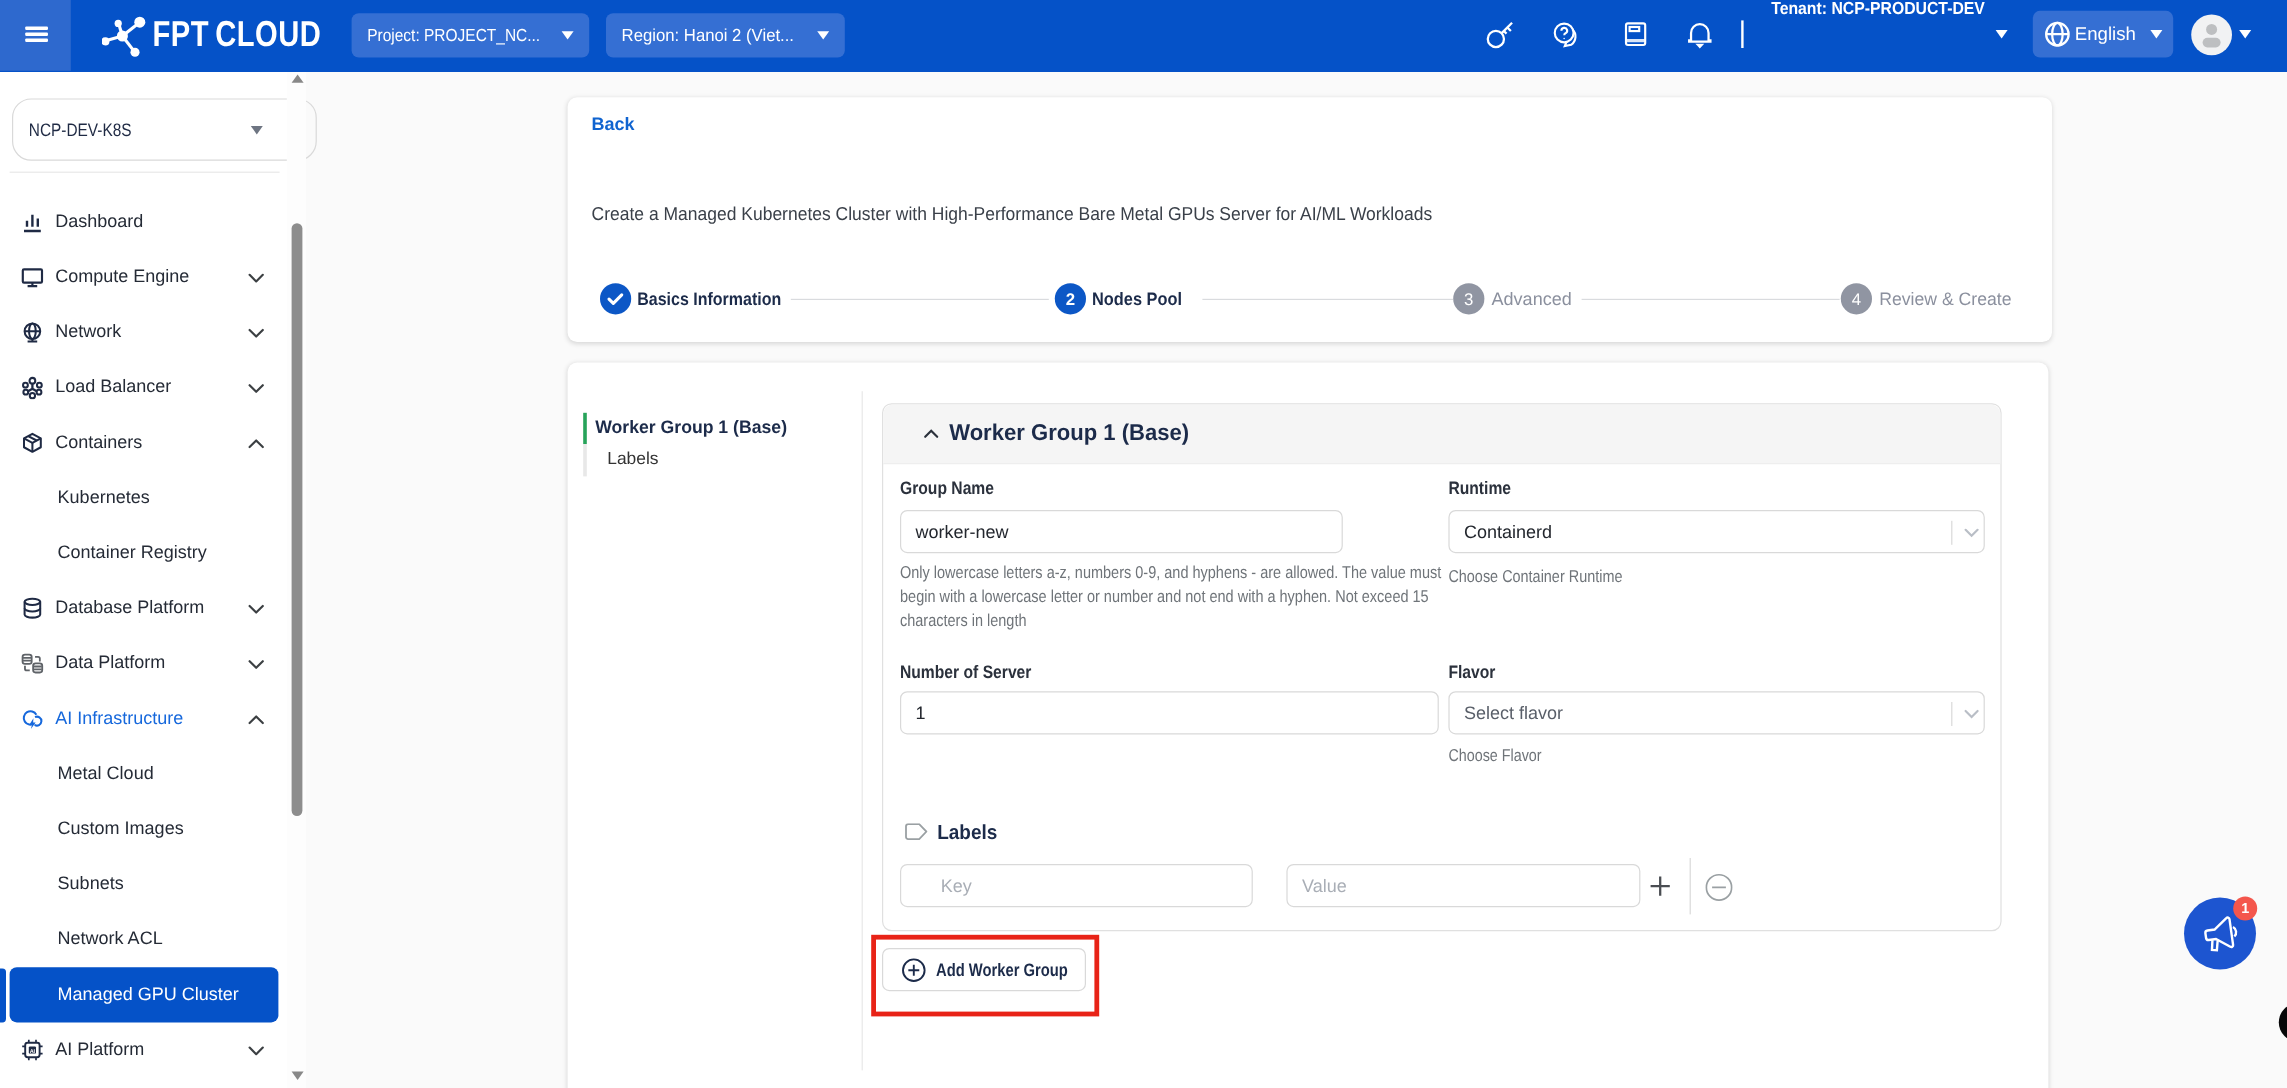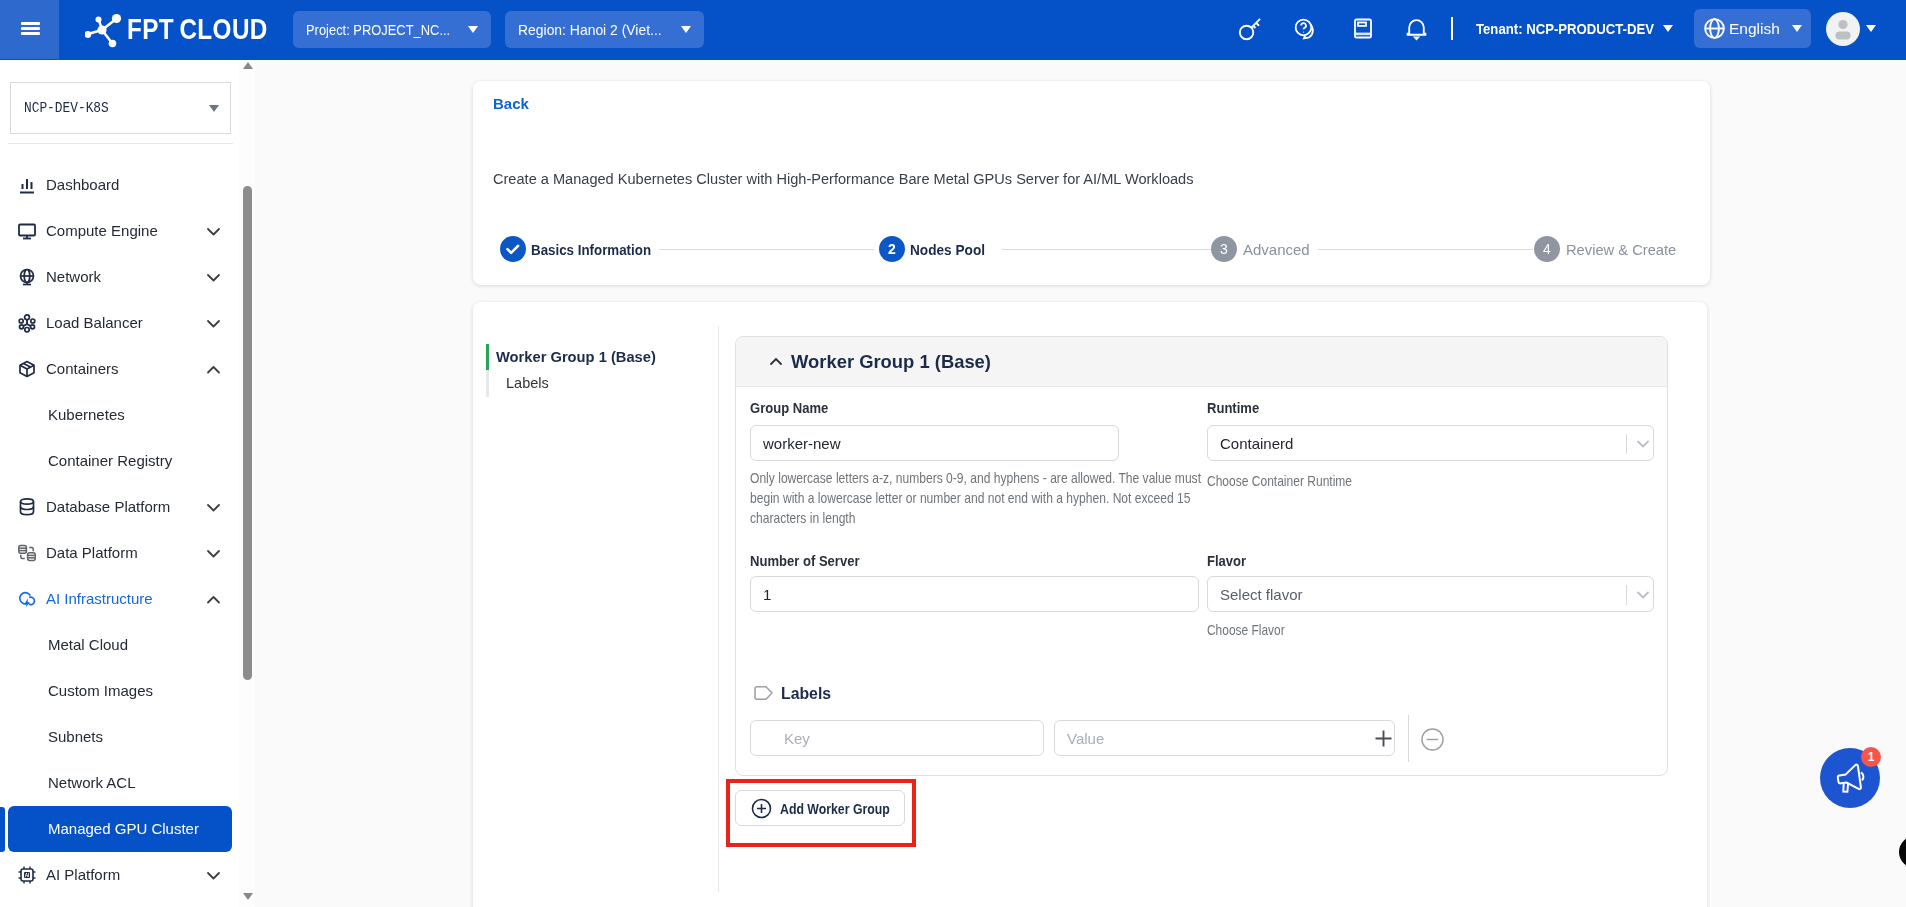--- a/index.html
+++ b/index.html
@@ -9,27 +9,27 @@
   
   #header { position:absolute; left:0; top:0; width:1906px; height:60px; background:#0552c8; }
   #burgerbox { position:absolute; left:0; top:0; width:59px; height:59px; background:#2e69ce; }
   .bar { position:absolute; left:21px; width:19px; height:2.6px; background:#fff; border-radius:1px; }
   #logo { position:absolute; left:85px; top:6px; height:45px; display:flex; align-items:center; }
   #logotext { color:#fff; font-size:30px; font-weight:bold; letter-spacing:0.5px; margin-left:2px; }
   .hbtn { position:absolute; top:11px; height:37px; background:#356fd3; border-radius:6px; color:#fff; font-size:14.5px; display:flex; align-items:center; padding:0 13px; white-space:nowrap; }
   .hbtn .caret { margin-left:10px; }
   .caret { width:0; height:0; border-left:5.5px solid transparent; border-right:5.5px solid transparent; border-top:7px solid #fff; display:inline-block; }
   .hicon { position:absolute; top:0; height:57px; display:flex; align-items:center; }
-  #tenant { position:absolute; left:1476px; top:0; height:57px; display:flex; align-items:center; color:#fff; font-size:14.5px; font-weight:bold; }
+  #tenant { position:absolute; left:1476px; top:0; height:57px; display:flex; align-items:flex-start; color:#fff; font-size:14.5px; font-weight:bold; }
   #engbtn { position:absolute; left:1694px; top:9px; width:117px; height:39px; background:#356fd3; border-radius:6px; display:flex; align-items:center; color:#fff; font-size:15.5px; }
   #avatar { position:absolute; left:1826px; top:12px; width:34px; height:34px; border-radius:50%; background:#f1f2f3; overflow:hidden; }
 
   
   #sidebar { position:absolute; left:0; top:60px; width:255px; height:847px; background:#fff; border-right:1px solid #e4e4e4; }
-  #projsel { position:absolute; left:10px; top:22px; width:221px; height:52px; border:1px solid #d9d9d9; border-radius:0;font-family:Liberation Mono, monospace; }
+  #projsel { position:absolute; left:10px; top:22px; width:254px; height:52px; border:1px solid #d9d9d9; border-radius:16px; }
   #projsel span { position:absolute; left:13px; top:17px; font-size:15px; color:#1f2a44; transform:scaleX(0.856); transform-origin:0 0; white-space:nowrap; }
   #sidediv { position:absolute; left:8px; top:83px; width:225px; height:1px; background:#e8e8e8; }
   .mi { position:absolute; left:0; width:240px; height:46px; }
   .mi .ic { position:absolute; left:17px; top:13px; width:20px; height:20px; }
   .mi .tx { position:absolute; left:46px; top:14px; font-size:15px; color:#252b36; }
   .mi .sub { left:48px; }
   .mi .ch { position:absolute; left:206px; top:17px; }
   #selitem { position:absolute; left:8px; top:746px; width:224px; height:46px; background:#0552c8; border-radius:6px; }
   #selbar { position:absolute; left:0; top:747px; width:5px; height:45px; background:#0552c8; border-radius:0 3px 3px 0; }
   
@@ -400,21 +400,21 @@
     <div style="position:absolute; left:18px; top:349px;">
       <svg width="19" height="14" viewBox="0 0 19 14" fill="none" stroke="#9aa0a3" stroke-width="1.5">
           <path d="M1 2.5 a1.7 1.7 0 0 1 1.7-1.7 h9.3 l6 6.2 -6 6.2 h-9.3 a1.7 1.7 0 0 1-1.7-1.7 z"></path>
         </svg>
     </div>
     <div style="position:absolute; left:45px; top:347px; font-size:17px; font-weight:bold; color:#1c2b4a; transform:scaleX(0.93); transform-origin:0 0;">Labels</div>
 
     <div class="finput" style="left:14px; top:383px; width:294px;padding-left:33px;">
         <span class="ph">Key</span>
       </div>
-    <div class="finput" style="left:318px; top:383px; width:341px;">
+    <div class="finput" style="left:336px; top:383px; width:295px;">
         <span class="ph">Value</span>
       </div>
     <svg style="position:absolute; left:639px; top:393px;" width="17" height="17" viewBox="0 0 17 17">
         <path d="M8.5 0.5 v16 M0.5 8.5 h16" stroke="#4a4d52" stroke-width="1.9" fill="none"></path>
       </svg>
     <div style="position:absolute; left:672px; top:378px; width:1px; height:47px; background:#d9d9d9;"></div>
     <svg style="position:absolute; left:685px; top:391px;" width="23" height="23" viewBox="0 0 24 24" fill="none" stroke="#9aa0a3" stroke-width="1.5">
         <circle cx="12" cy="12" r="11"></circle>
         <line x1="6" y1="12" x2="18" y2="12"></line>
       </svg>

